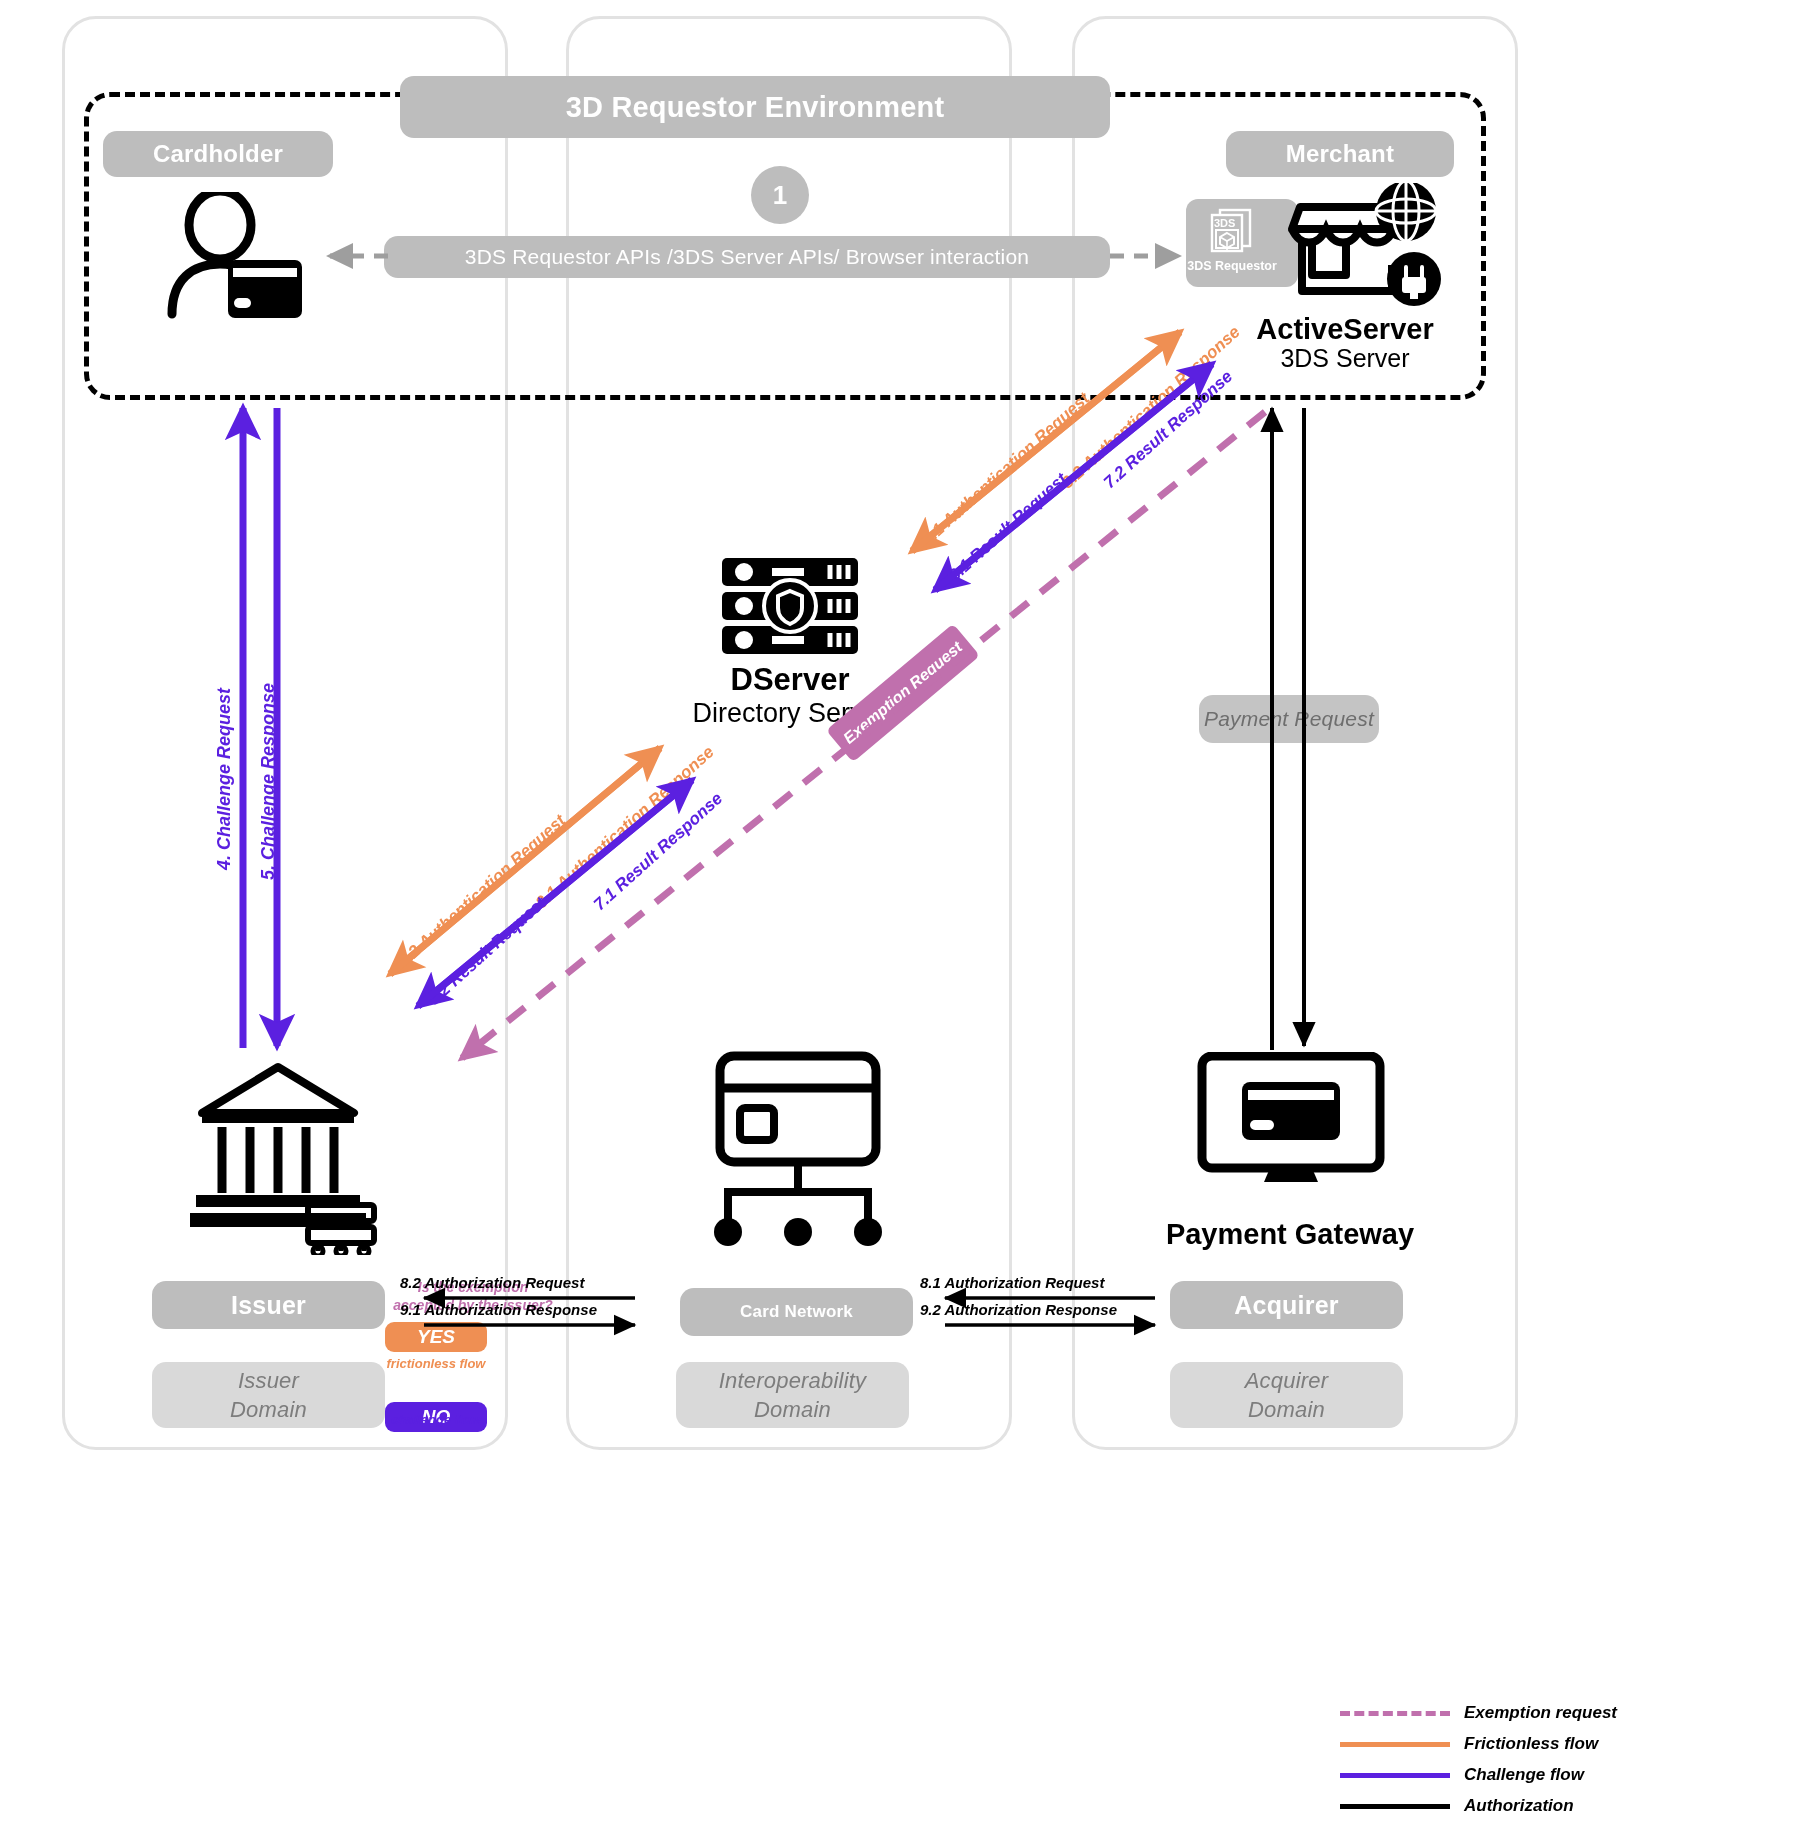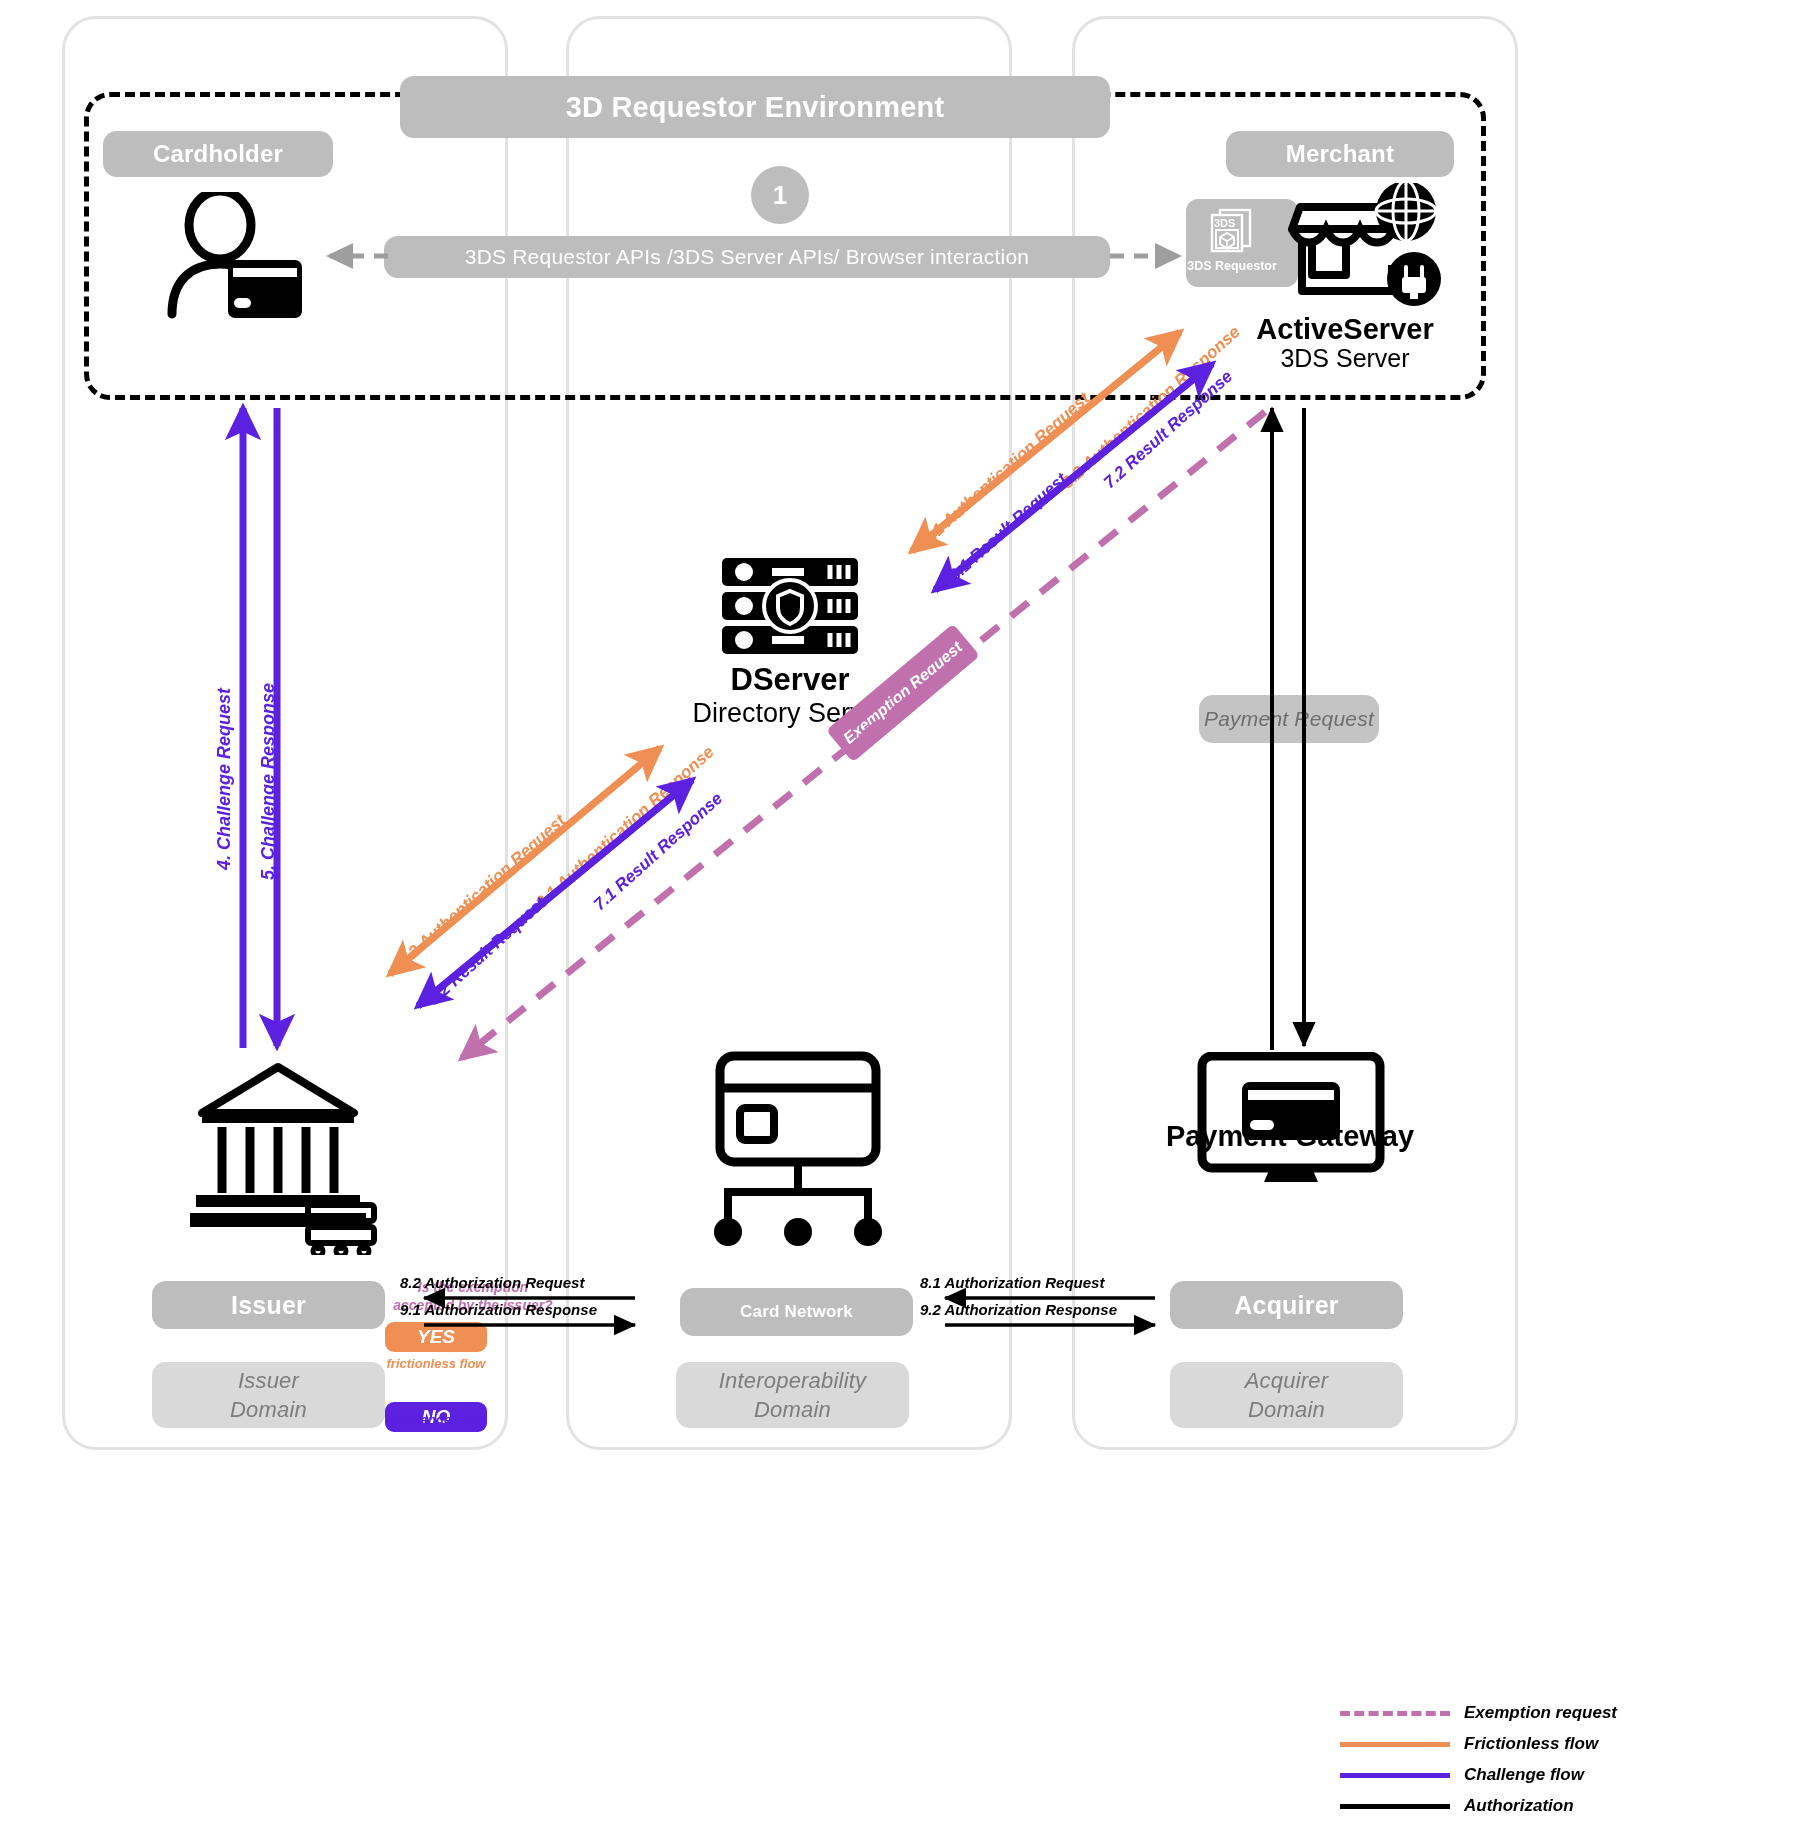--- a/index.html
+++ b/index.html
@@ -180,21 +180,21 @@
     <circle cx="166" cy="186" r="14" fill="#000"></circle>
   </svg>
 
   <svg class="icon" style="left:1196px;top:1052px;" width="190" height="130" viewBox="0 0 190 130">
     <rect x="6" y="4" width="178" height="112" rx="10" fill="none" stroke="#000" stroke-width="9"></rect>
     <rect x="46" y="30" width="98" height="58" rx="8" fill="#000"></rect>
     <rect x="52" y="38" width="86" height="10" fill="#fff"></rect>
     <rect x="54" y="68" width="24" height="10" rx="5" fill="#fff"></rect>
     <path d="M74 116 L68 130 H122 L116 116" fill="#000"></path>
   </svg>
-  <div class="nodetitle" style="left:1120px;top:1120px;width:340px;font-size:29px;">Payment Gateway</div>
+  <div class="nodetitle" style="left:1120px;top:1218px;width:340px;font-size:29px;">Payment Gateway</div>
 
   <div class="pill" style="left:152px;top:1281px;width:233px;height:48px;font-size:25px;">Issuer</div>
   <div class="pill" style="left:680px;top:1281px;width:233px;height:48px;font-size:17px;margin-top:7px;">Card Network</div>
   <div class="pill" style="left:1170px;top:1281px;width:233px;height:48px;font-size:25px;">Acquirer</div>
 
   <div class="pill light" style="left:152px;top:1362px;width:233px;height:66px;font-size:22px;flex-direction:column;">
     <span>Issuer</span>
     <span>Domain</span>
   </div>
   <div class="pill light" style="left:676px;top:1362px;width:233px;height:66px;font-size:22px;flex-direction:column;">

